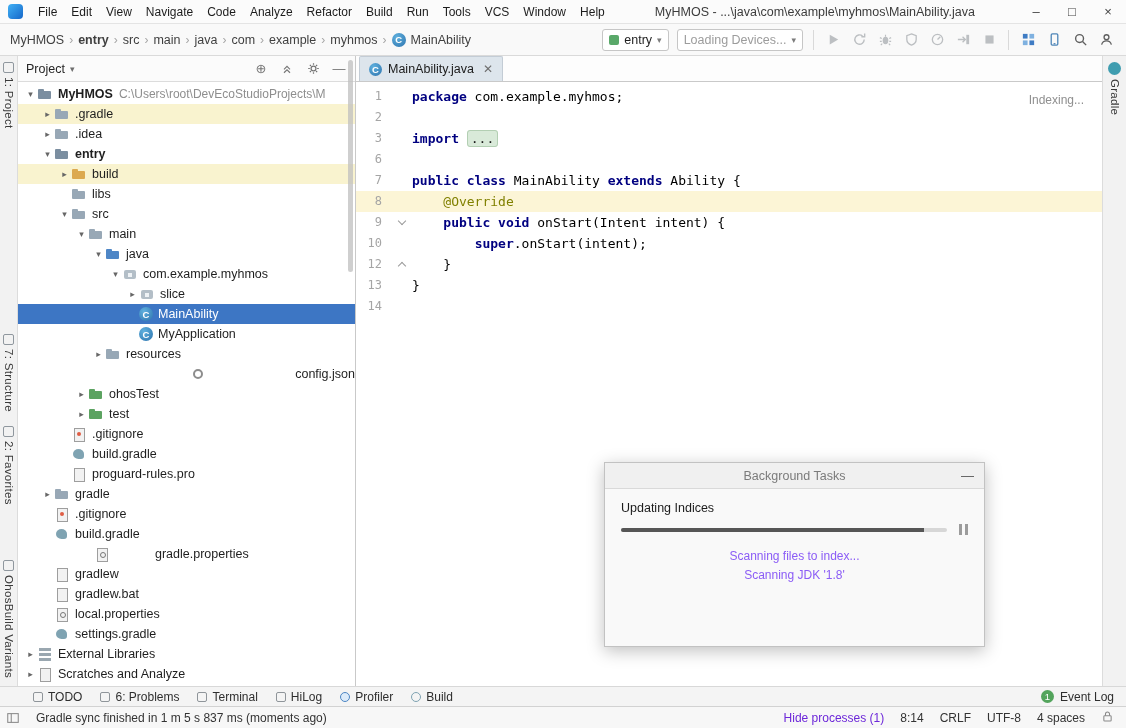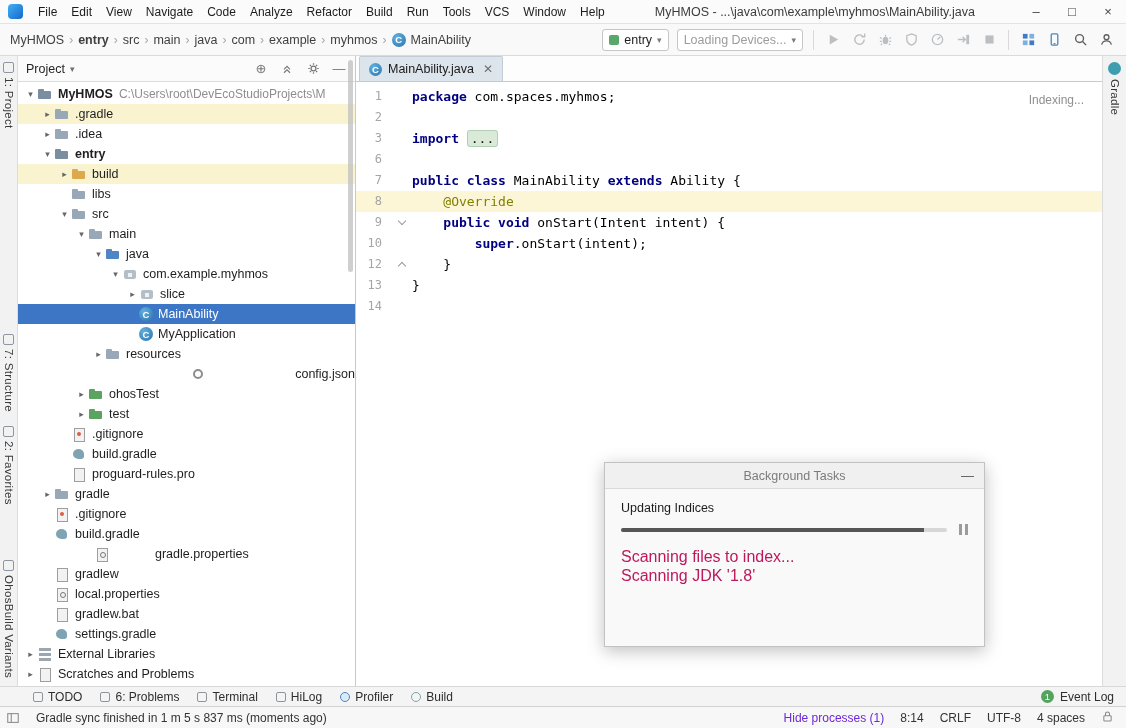--- a/index.html
+++ b/index.html
@@ -102,21 +102,21 @@
   .bg-tasks { position:absolute; left:248px; top:406px; width:381px; height:185px; background:#f9f9f9; border:1px solid #c2c2c2; box-shadow:0 4px 16px rgba(0,0,0,.25); display:flex; flex-direction:column; font-family:"Liberation Sans",sans-serif; }
   .bt-title { height:26px; background:#f0f0f0; border-bottom:1px solid #d9d9d9; display:flex; align-items:center; justify-content:center; font-size:12.5px; color:#7b7b7b; position:relative; flex:none; }
   .bt-min { position:absolute; right:10px; top:0; height:100%; display:flex; align-items:center; color:#555; font-size:13px; }
   .bt-body { padding:12px 16px; }
   .bt-task { font-size:12.5px; color:#1c1c1c; margin-bottom:9px; }
   .bt-progress-row { display:flex; align-items:center; gap:12px; margin-bottom:12px; }
   .bt-track { flex:1; height:4px; background:#d7d7d7; border-radius:2px; overflow:hidden; }
   .bt-fill { height:100%; background:#565656; }
   .bt-pause { display:flex; gap:3px; }
   .bt-pause i { display:block; width:3px; height:11px; background:#9c9c9c; }
-  .bt-status { font-size:16px; color:#be185d; line-height:19px; }
+  .bt-status { font-size:12px; color:#8b5cf6; line-height:19px;text-align:center; }
 
   
   .bottom-bar { height:20px; background:#f4f4f4; border-top:1px solid #d8d8d8; display:flex; align-items:center; font-size:12px; color:#2e2e2e; padding-left:24px; }
   .bb-item { display:flex; align-items:center; gap:5px; padding:0 9px; height:100%; cursor:default; }
   .bb-icon { width:10px; height:10px; border:1.5px solid #8f959a; border-radius:2px; flex:none; }
   .bb-icon.profiler-icon { border-color:#4d86c3; background:#dcebfa; border-radius:50%; }
   .bb-icon.build-icon { border-radius:50%; border-color:#7fa3b2; }
   .bb-right { margin-left:auto; display:flex; align-items:center; gap:6px; padding-right:12px; height:100%; }
   .event-badge { width:13px; height:13px; border-radius:50%; background:#53a45c; color:#fff; font-size:9.5px; display:flex; align-items:center; justify-content:center; }
 
@@ -440,62 +440,62 @@
           <span class="ticon properties"></span>
           <span class="tlabel">gradle.properties</span>
         </div>
         <div class="tree-row" style="padding-left: 23px;">
           <span class="chev"></span>
           <span class="ticon file"></span>
           <span class="tlabel">gradlew</span>
         </div>
         <div class="tree-row" style="padding-left: 23px;">
           <span class="chev"></span>
+          <span class="ticon file"></span>
+          <span class="tlabel">gradlew.bat</span>
+        </div>
+        <div class="tree-row" style="padding-left: 23px;">
+          <span class="chev"></span>
           <span class="ticon properties"></span>
           <span class="tlabel">local.properties</span>
         </div>
         <div class="tree-row" style="padding-left: 23px;">
           <span class="chev"></span>
-          <span class="ticon file"></span>
-          <span class="tlabel">gradlew.bat</span>
-        </div>
-        <div class="tree-row" style="padding-left: 23px;">
-          <span class="chev"></span>
           <span class="ticon gradle"></span>
           <span class="tlabel">settings.gradle</span>
         </div>
         <div class="tree-row" style="padding-left: 6px;">
           <span class="chev">▸</span>
           <span class="ticon libraries"></span>
           <span class="tlabel">External Libraries</span>
         </div>
         <div class="tree-row" style="padding-left: 6px;">
           <span class="chev">▸</span>
           <span class="ticon scratches"></span>
-          <span class="tlabel">Scratches and Problems</span>
+          <span class="tlabel">Scratches and Analyze</span>
         </div>
       </div>
     <div class="tree-scrollbar"></div>
   </div>
 
   <div class="editor-area">
     <div class="tab-bar">
       <div class="tab">
         <span class="ticon class">C</span>
         <span>MainAbility.java</span>
         <span class="tab-close">✕</span>
       </div>
     </div>
     <div class="editor">
       <div class="indexing">Indexing...</div>
       <div>
           <div class="code-line">
             <span class="lnum">1</span>
             <span class="fold-col"></span>
-            <span class="code-text"><span class="kw">package</span><span class="pl"> com.spaces.myhmos;</span></span>
+            <span class="code-text"><span class="kw">package</span><span class="pl"> com.example.myhmos;</span></span>
           </div>
           <div class="code-line">
             <span class="lnum">2</span>
             <span class="fold-col"></span>
             <span class="code-text"></span>
           </div>
           <div class="code-line">
             <span class="lnum">3</span>
             <span class="fold-col"></span>
             <span class="code-text"><span class="kw">import</span><span class="pl"> </span><span class="fold-chip">...</span></span>

